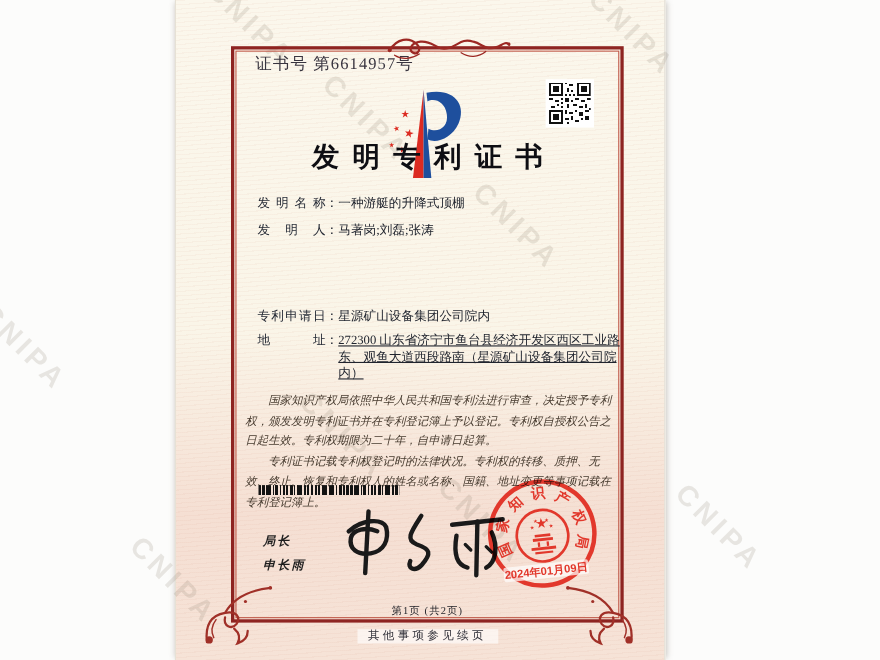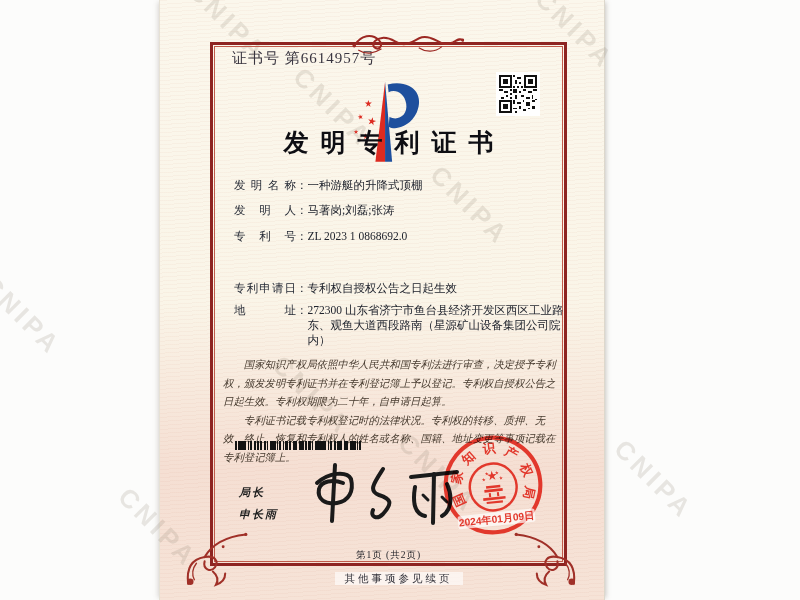--- a/index.html
+++ b/index.html
@@ -41,21 +41,21 @@
   .qr svg{position:absolute;left:3px;top:3px;}
   .title{
     position:absolute;left:0;top:81px;width:100%;text-align:center;
     font-size:25px;font-weight:bold;color:#0e0e13;letter-spacing:12px;text-indent:12px;font-family:Liberation Mono, monospace;
   }
   
   .frow{position:absolute;left:21px;font-size:11.5px;color:#262b36;line-height:15px;}
   .flabel{display:inline-block;width:62px;text-align:justify;text-align-last:justify;vertical-align:top;}
   .fcolon{vertical-align:top;}
   .fvalue{vertical-align:top;color:#20242e;}
-  .addr .fvalue{display:inline-block;width:256px;}
+  .addr .fvalue{display:inline-block;width:256px;text-decoration:underline;}
   .grantrow span.gap{display:inline-block;width:14px;}
   
   .bodytext{
     position:absolute;left:10px;top:311px;width:337px;
     font-style:italic;font-size:10.4px;line-height:1.78;color:#463a2e;
   }
   .bodytext p{margin:0;text-indent:2em;}
   
   .barcode{
     position:absolute;left:22px;top:396px;width:128px;height:9px;
@@ -64,21 +64,21 @@
       repeating-linear-gradient(90deg,#131313 0 0.9px,rgba(0,0,0,0) 0.9px 5px),
       repeating-linear-gradient(90deg,#131313 0 2.3px,rgba(0,0,0,0) 2.3px 7.3px);
   }
   .director{position:absolute;left:26px;top:436px;font-family:"Liberation Sans","DejaVu Sans",sans-serif;
     font-size:11px;font-weight:bold;color:#1e1e1e;letter-spacing:2px;line-height:22px;font-style:italic;}
   .signature{position:absolute;left:86px;top:412px;}
   
   .seal{position:absolute;left:224px;top:384px;width:112px;height:112px;opacity:.93;mix-blend-mode:multiply;}
   
   .pageinfo{position:absolute;left:0;top:504px;width:100%;text-align:center;font-size:9.5px;color:#24242a;letter-spacing:1px;}
-  .footnote{position:absolute;left:220px;top:568px;width:357px;text-align:center;z-index:4;}
+  .footnote{position:absolute;left:210px;top:568px;width:357px;text-align:center;z-index:4;}
   .footnote span{background:rgba(255,255,255,.62);padding:1px 10px;font-size:10.5px;letter-spacing:3px;color:#33323a;}
   
   .orn{position:absolute;z-index:5;pointer-events:none;}
 </style>
 </head>
 <body>
 
 <svg width="0" height="0" style="position:absolute">
   <defs>
     <polygon id="star" points="0,-1 0.225,-0.31 0.95,-0.31 0.36,0.12 0.59,0.81 0,0.38 -0.59,0.81 -0.36,0.12 -0.95,-0.31 -0.225,-0.31"></polygon>
@@ -185,25 +185,22 @@
   </div>
 
   <div class="title">发明专利证书</div>
 
   <div class="frow" style="top:133px">
     <span class="flabel">发明名称</span><span class="fcolon">：</span><span class="fvalue">一种游艇的升降式顶棚</span>
   </div>
   <div class="frow" style="top:158px">
     <span class="flabel">发明人</span><span class="fcolon">：</span><span class="fvalue">马著岗;刘磊;张涛</span>
   </div>
-  <div class="frow" style="top:184px">
-    <span class="flabel">专利号</span><span class="fcolon">：</span><span class="fvalue">ZL 2023 1 0868692.0</span>
-  </div>
   <div class="frow" style="top:236px">
-    <span class="flabel">专利申请日</span><span class="fcolon">：</span><span class="fvalue">专利权自授权公告之日起生效</span>
+    <span class="flabel">专利申请日</span><span class="fcolon">：</span><span class="fvalue">星源矿山设备集团公司院内</span>
   </div>
   <div class="frow addr" style="top:258px">
     <span class="flabel">地址</span><span class="fcolon">：</span><span class="fvalue">272300 山东省济宁市鱼台县经济开发区西区工业路东、观鱼大道西段路南（星源矿山设备集团公司院内）</span>
   </div>
 
   <div class="bodytext">
     <p>国家知识产权局依照中华人民共和国专利法进行审查，决定授予专利权，颁发发明专利证书并在专利登记簿上予以登记。专利权自授权公告之日起生效。专利权期限为二十年，自申请日起算。</p>
     <p>专利证书记载专利权登记时的法律状况。专利权的转移、质押、无效、终止、恢复和专利权人的姓名或名称、国籍、地址变更等事项记载在专利登记簿上。</p>
   </div>
 

